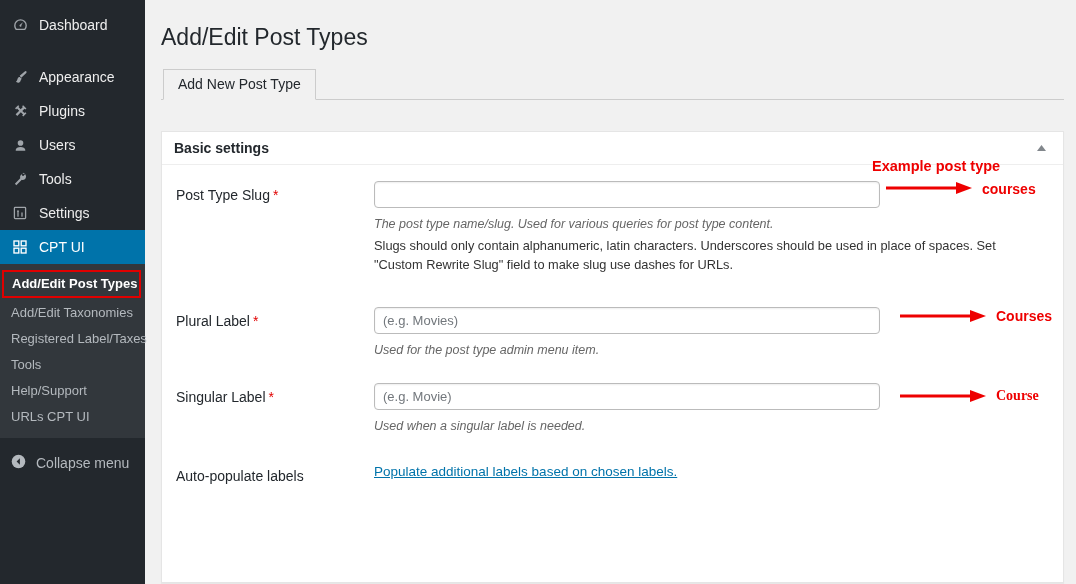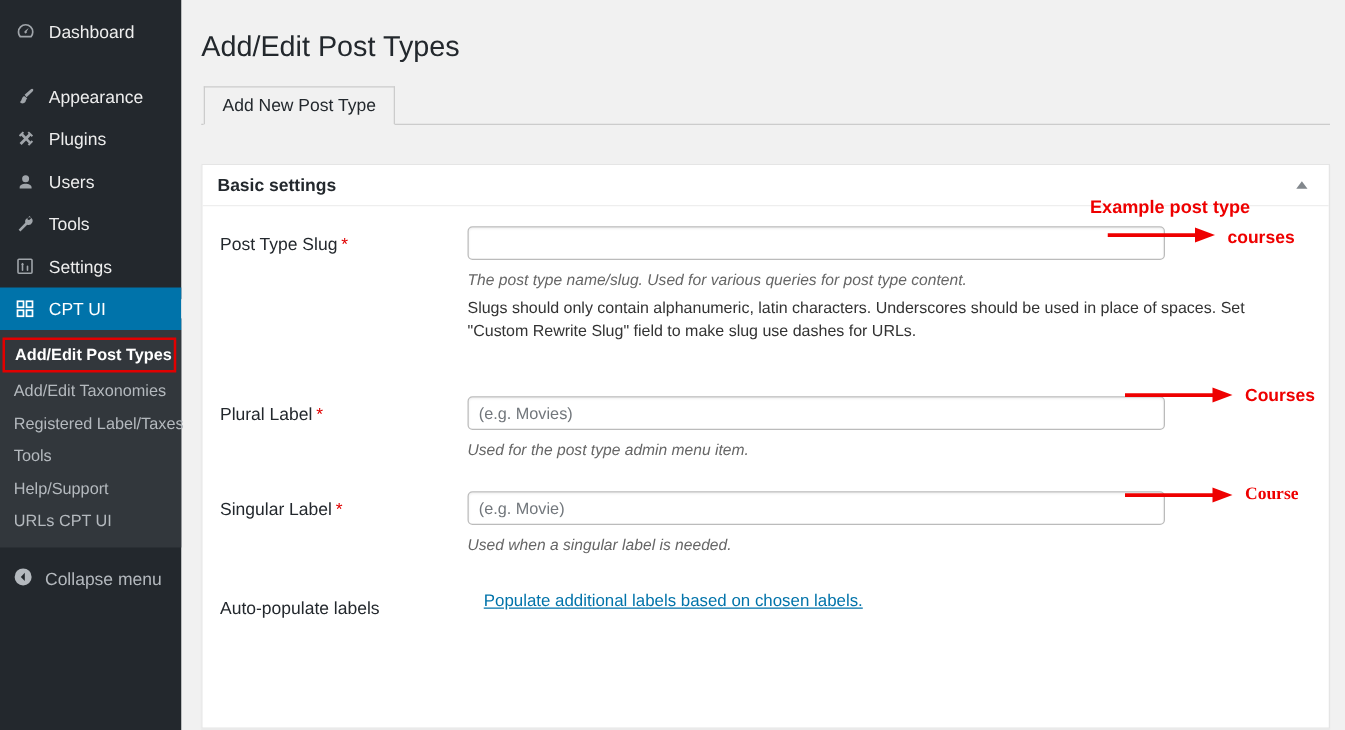--- a/index.html
+++ b/index.html
@@ -111,41 +111,40 @@
 
   .form-row { display: flex; align-items: flex-start; padding: 0 0 0 14px; }
   .form-label {
     width: 198px; min-width: 198px;
     font-size: 14px; color: #23282d;
     padding-top: 6px;
   }
   .req { color: #e00000; margin-left: 3px; }
   .field-col { flex: 1; }
   .text-input {
-    width: 558px; height: 27px;
+    width: 506px; height: 27px;
     border: 1px solid #bbbbbb; border-radius: 4px;
     background: #ffffff; padding: 3px 8px;
     font-family: "Liberation Sans", sans-serif;
     font-size: 13px; color: #32373c;
     box-shadow: inset 0 1px 2px rgba(0,0,0,0.07);
     outline: none;
   }
   .text-input::placeholder { color: #72777c; opacity: 1; }
   .help {
     font-size: 12.5px; color: #666666;
     font-style: italic; margin-top: 7px; line-height: 1.5;
   }
   .note-block {
     font-size: 12.8px; color: #333333; line-height: 1.55;
     margin-top: 2px; width: 640px;
   }
   .link-row a {
     font-size: 13.5px; color: #0073aa; text-decoration: underline;
     cursor: pointer;
-    margin-left: 13px;
   }
   .btn-primary {
     display: inline-block;
     background: #2e7cba; border: 1px solid #2568a0; border-radius: 3px;
     color: #ffffff; font-size: 13px;
     padding: 6px 12px; cursor: pointer;
     font-family: "Liberation Sans", sans-serif;
     box-shadow: 0 1px 0 rgba(0,0,0,0.08);
   }
 
@@ -296,21 +295,21 @@
           <div class="form-label">
             <span>Post Type Slug</span><span class="req">*</span>
           </div>
           <div class="field-col">
             <input class="text-input" type="text" value="" placeholder="" style="">
             <div class="help">The post type name/slug. Used for various queries for post type content.</div>
             <div class="note-block">Slugs should only contain alphanumeric, latin characters. Underscores should be used in place of spaces. Set "Custom Rewrite Slug" field to make slug use dashes for URLs.</div>
           </div>
         </div>
 
-        <div class="form-row" style="margin-top:42px;">
+        <div class="form-row" style="margin-top:32px;">
           <div class="form-label">
             <span>Plural Label</span><span class="req">*</span>
           </div>
           <div class="field-col">
             <input class="text-input" type="text" value="" placeholder="(e.g. Movies)" style="">
             <div class="help">Used for the post type admin menu item.</div>
           </div>
         </div>
 
         <div class="form-row" style="margin-top:23px;">

